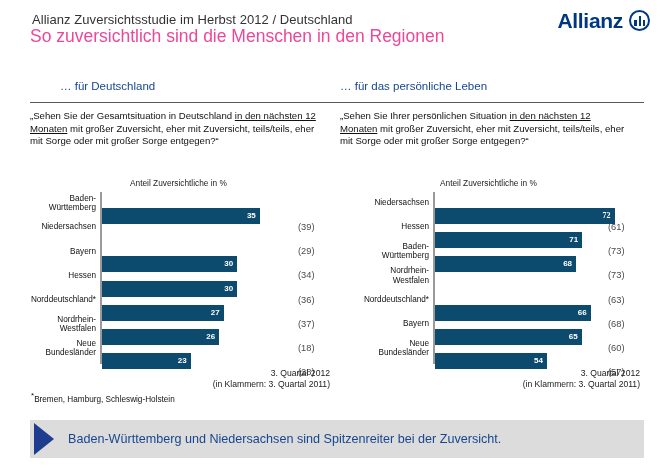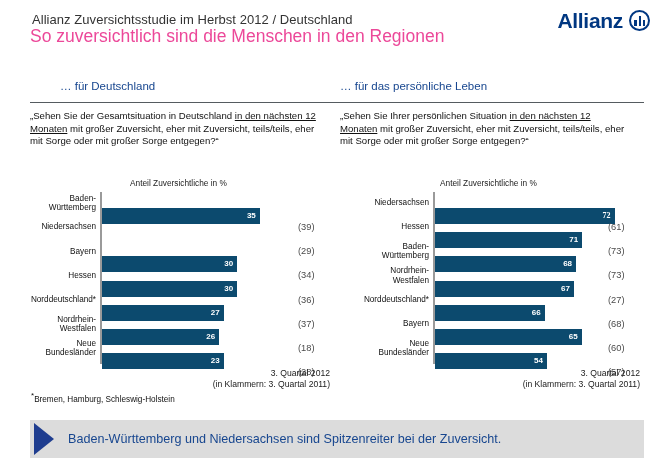--- a/index.html
+++ b/index.html
@@ -317,21 +317,21 @@
           <div class="bar" style="width: 117.52px;">
             <span class="bar-value">26</span>
           </div>
           <div class="prev-value">(18)</div>
         </div>
         <div class="row" style="top: 145.2px;">
           <div class="row-label">
             <span>Neue</span>
             <span>Bundesländer</span>
           </div>
-          <div class="bar" style="width: 122px;">
+          <div class="bar" style="width: 89px;">
             <span class="bar-value">23</span>
           </div>
           <div class="prev-value">(28)</div>
         </div>
       </div>
     <div class="chart-note">
       <div>3. Quartal 2012</div>
       <div>(in Klammern: 3. Quartal 2011)</div>
     </div>
   </div>
@@ -370,30 +370,27 @@
           <div class="bar" style="width: 141.44px;">
             <span class="bar-value">68</span>
           </div>
           <div class="prev-value">(73)</div>
         </div>
         <div class="row" style="top: 72.6px;">
           <div class="row-label">
             <span>Nordrhein-</span>
             <span>Westfalen</span>
           </div>
-          <div class="bar" style="width: 139.36px;">
-            <span class="bar-value">67</span>
-          </div>
-          <div class="prev-value">(27)</div>
+          <div class="prev-value">(63)</div>
         </div>
         <div class="row" style="top: 96.8px;">
           <div class="row-label">
             <span>Norddeutschland*</span>
           </div>
-          <div class="bar" style="width: 110px;">
+          <div class="bar" style="width: 156px;">
             <span class="bar-value">66</span>
           </div>
           <div class="prev-value">(68)</div>
         </div>
         <div class="row" style="top: 121px;">
           <div class="row-label">
             <span>Bayern</span>
           </div>
           <div class="bar" style="width: 147px;">
             <span class="bar-value">65</span>

